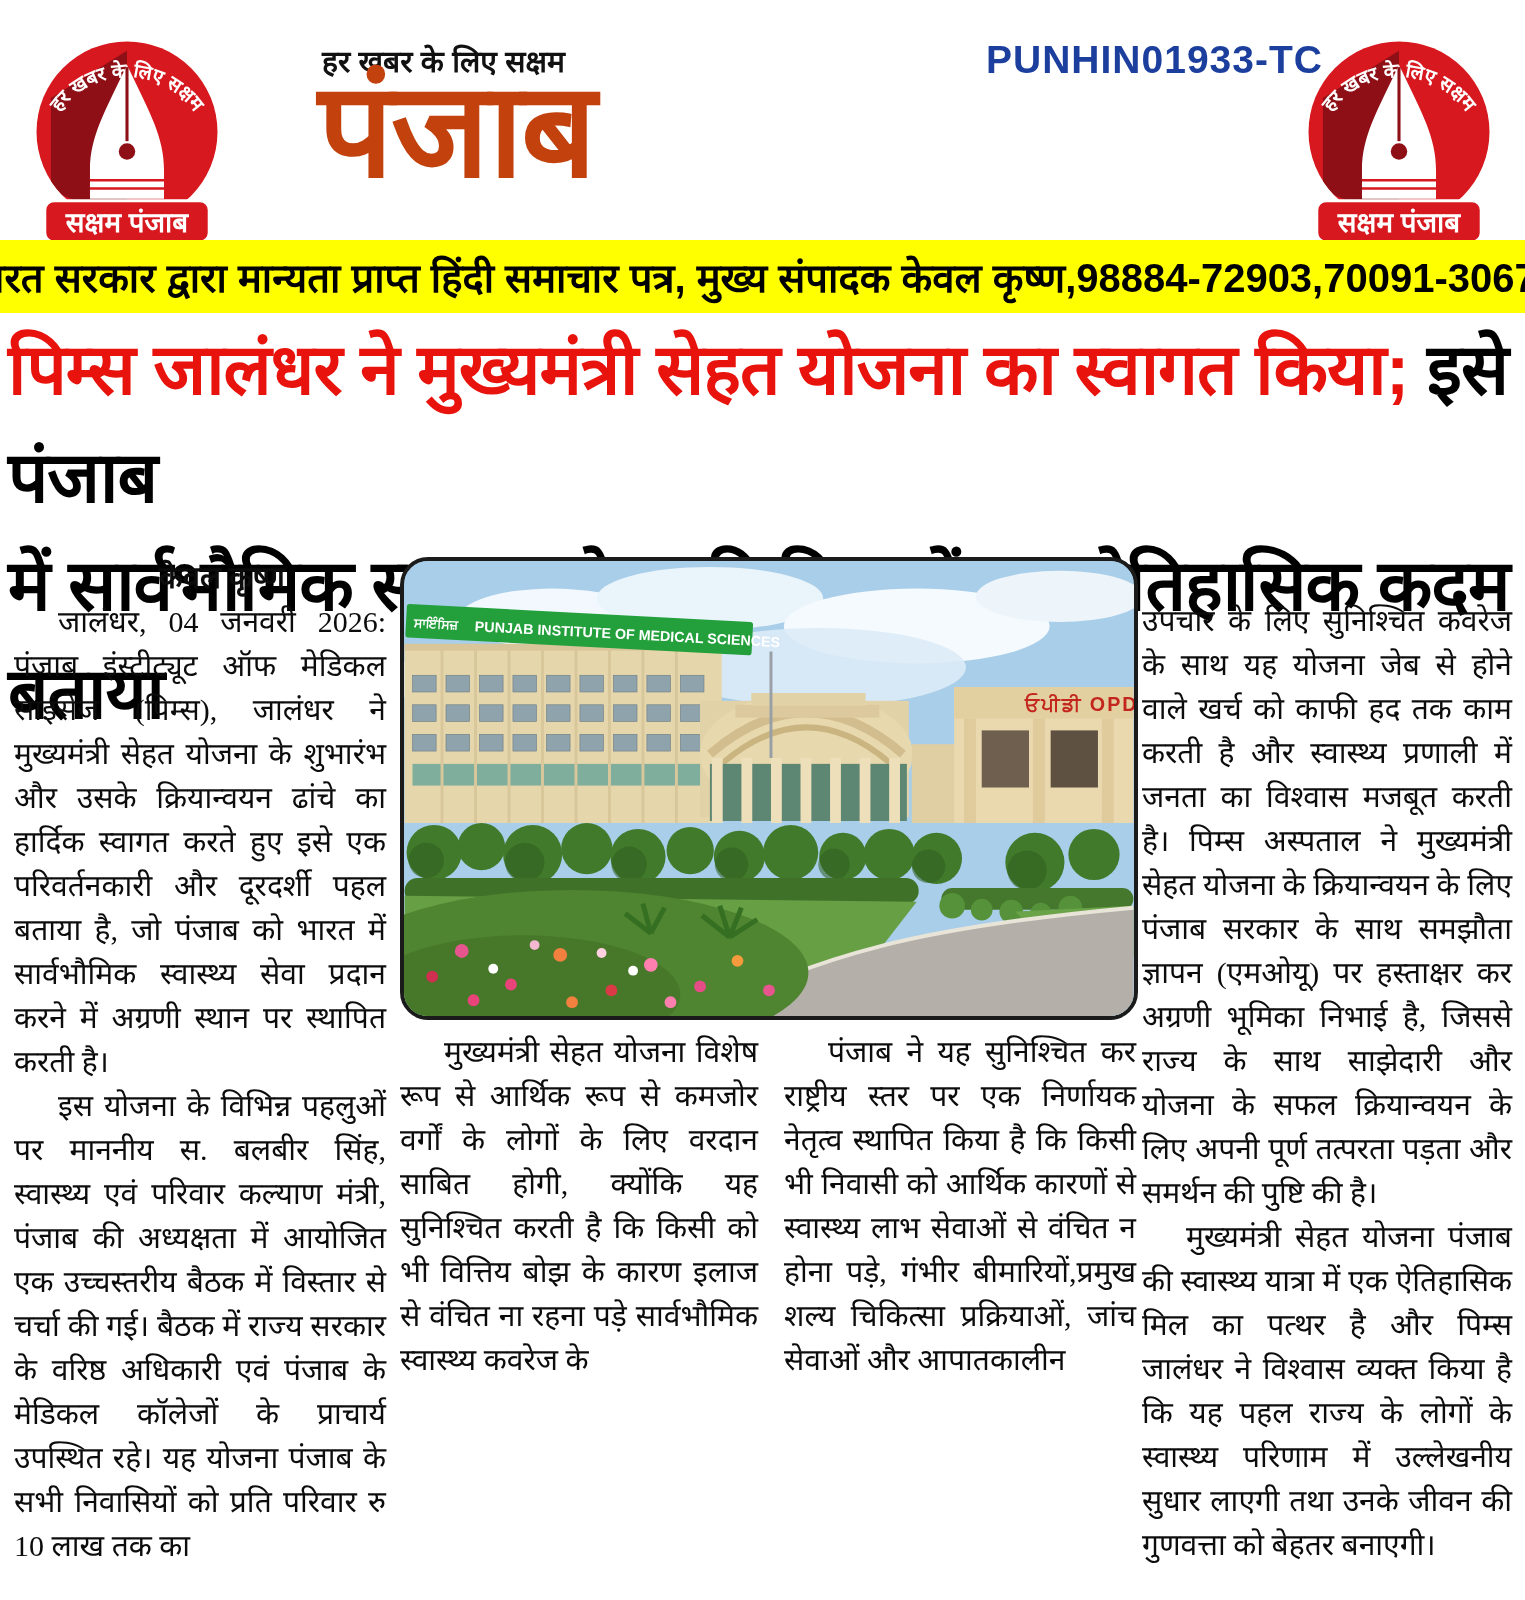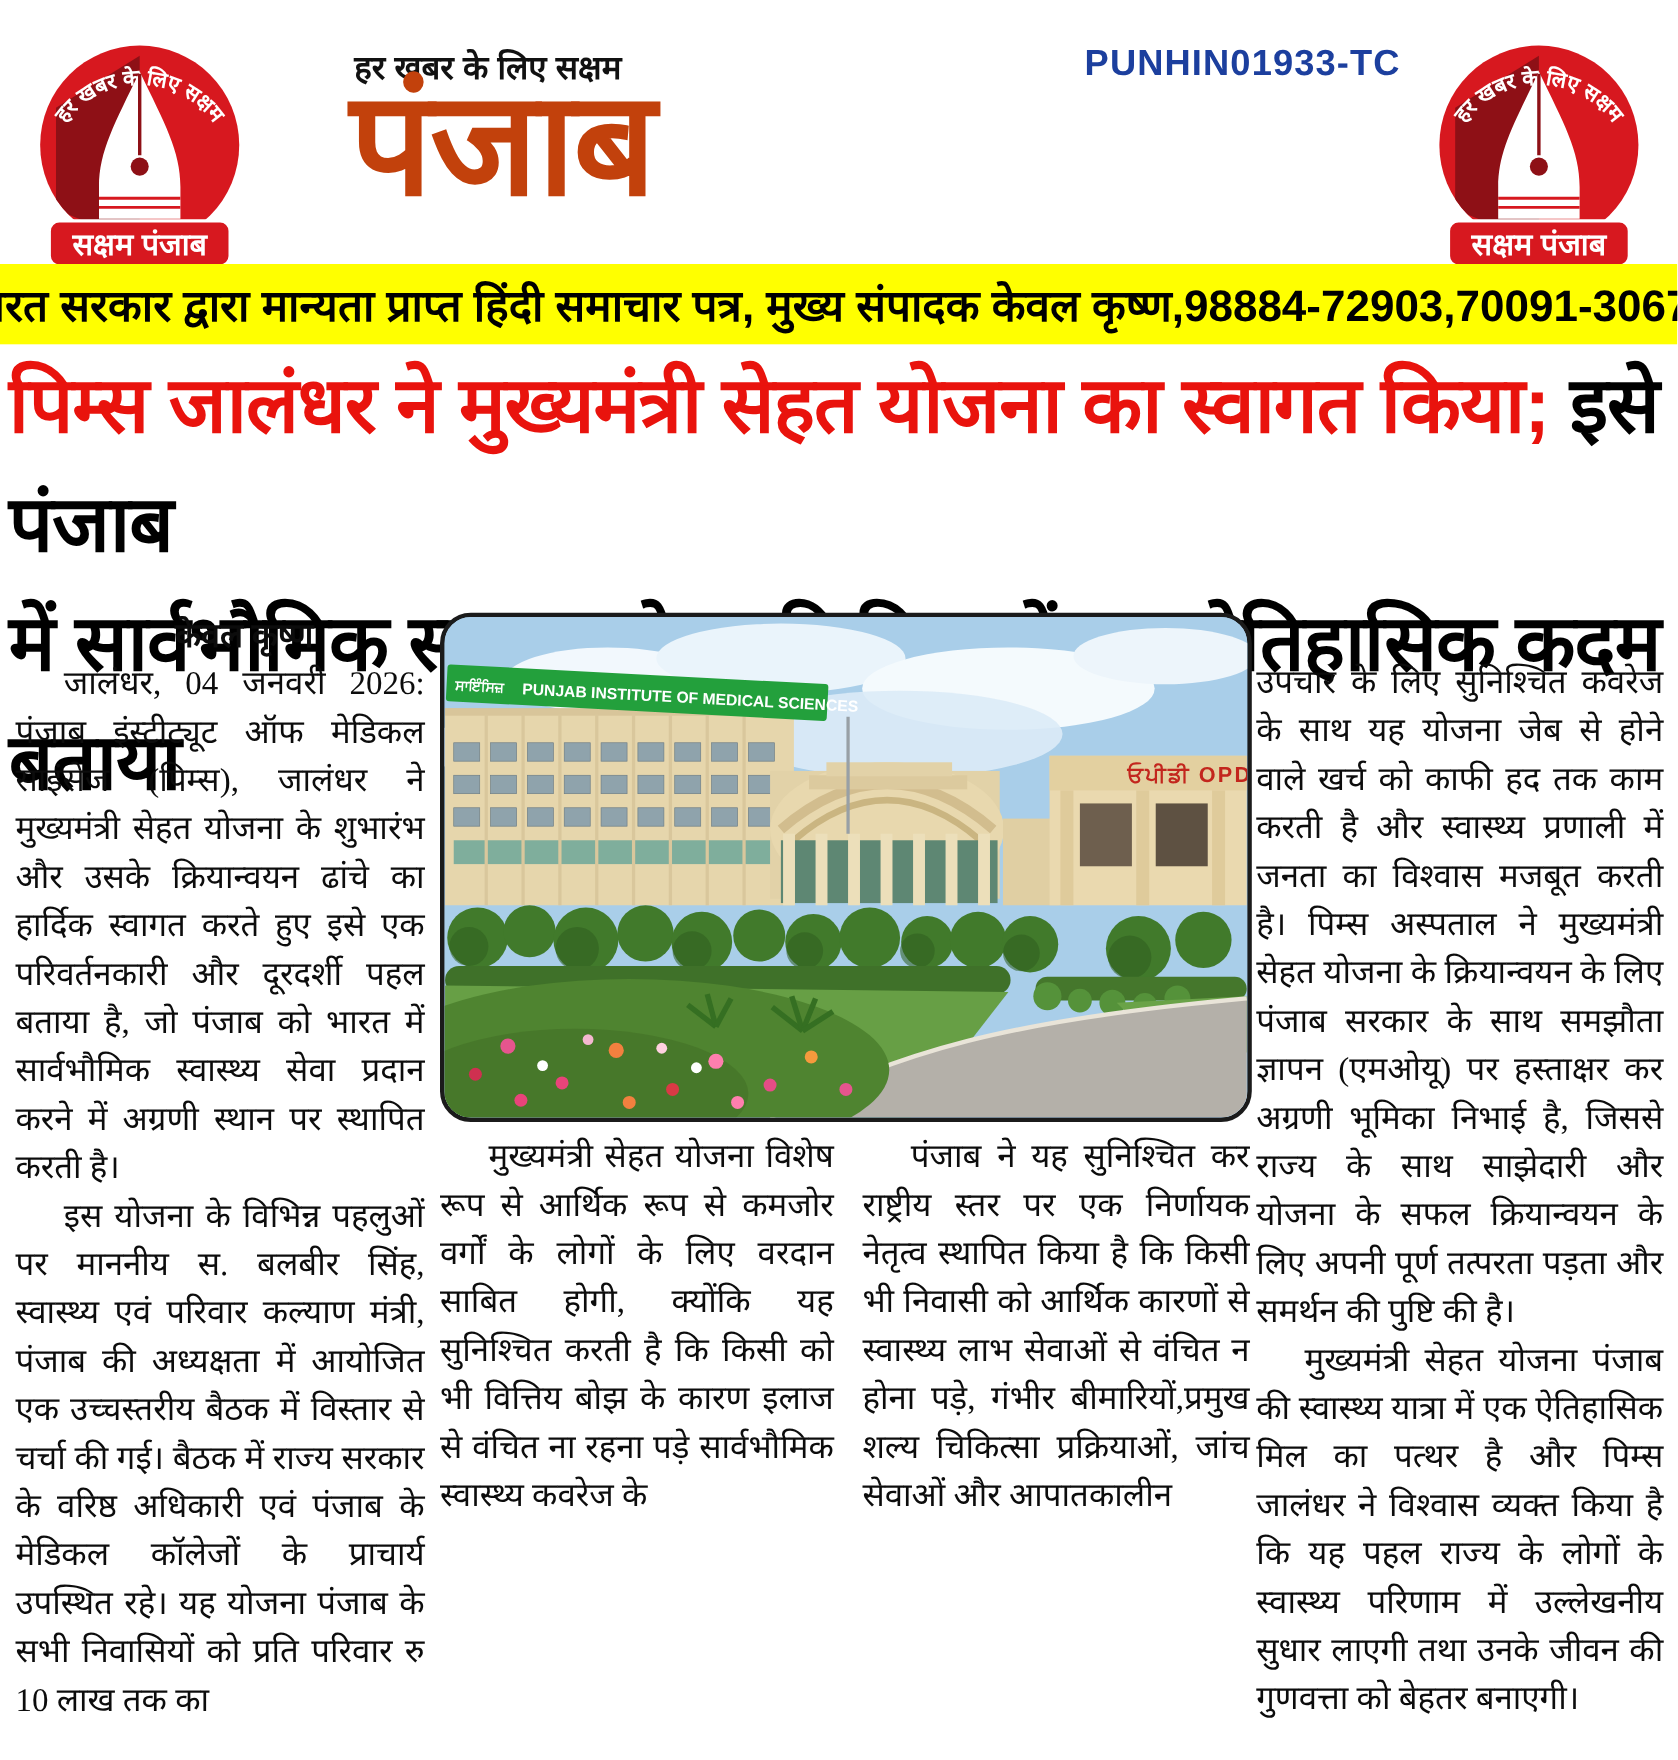--- a/index.html
+++ b/index.html
@@ -10,21 +10,21 @@
   .logo.left{left:24px;}
   .logo.right{left:1296px;}
   .mast-tagline{position:absolute;left:322px;top:40px;font-family:"Liberation Sans",sans-serif;
         font-weight:bold;font-size:30px;color:#111;}
   .mast-title{position:absolute;left:318px;top:48px;display:flex;gap:38px;
         font-family:"Liberation Sans",sans-serif;font-weight:bold;font-size:132px;line-height:1.25;
         letter-spacing:-2px;white-space:nowrap;}
   .mast-red{color:#c9161d;}
   .mast-blue{color:#c2410c;}
   .reg-code{position:absolute;left:986px;top:38px;font-family:"Liberation Sans",sans-serif;
-        font-weight:bold;font-size:33px;color:#1c3f9e;letter-spacing:1px;}
+        font-weight:bold;font-size:39px;color:#1c3f9e;letter-spacing:1px;}
   
   .banner{position:absolute;left:0;top:240px;width:1525px;height:73px;background:#ffff00;
         display:flex;align-items:center;justify-content:center;}
   .banner span{font-family:"Liberation Sans",sans-serif;font-weight:bold;font-size:40px;color:#000;
         white-space:nowrap;}
   
   .headline{position:absolute;left:8px;top:316px;width:1510px;
         font-family:"Liberation Sans",sans-serif;font-weight:bold;font-size:71px;line-height:108px;
         letter-spacing:-1px;color:#000;}
   .headline .red{color:#e9130d;}

